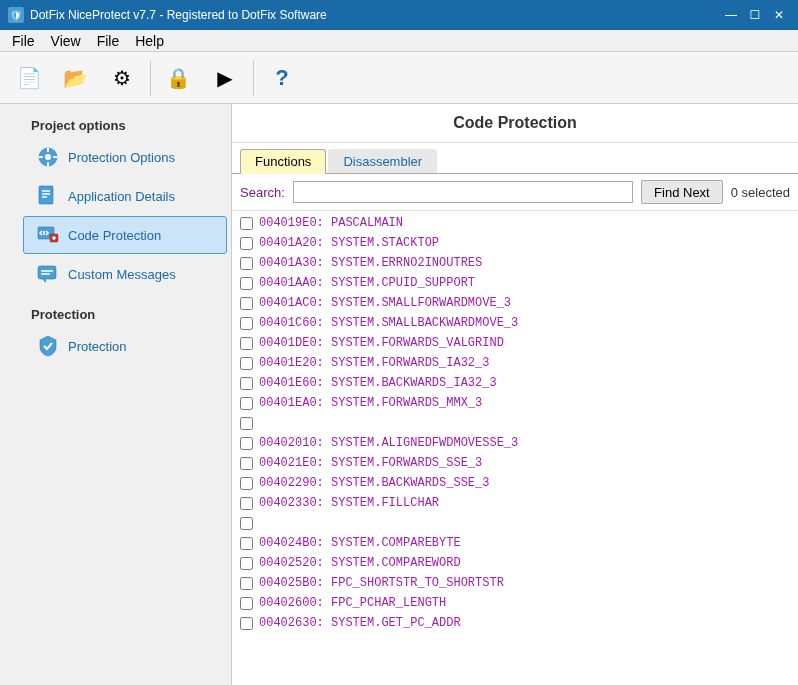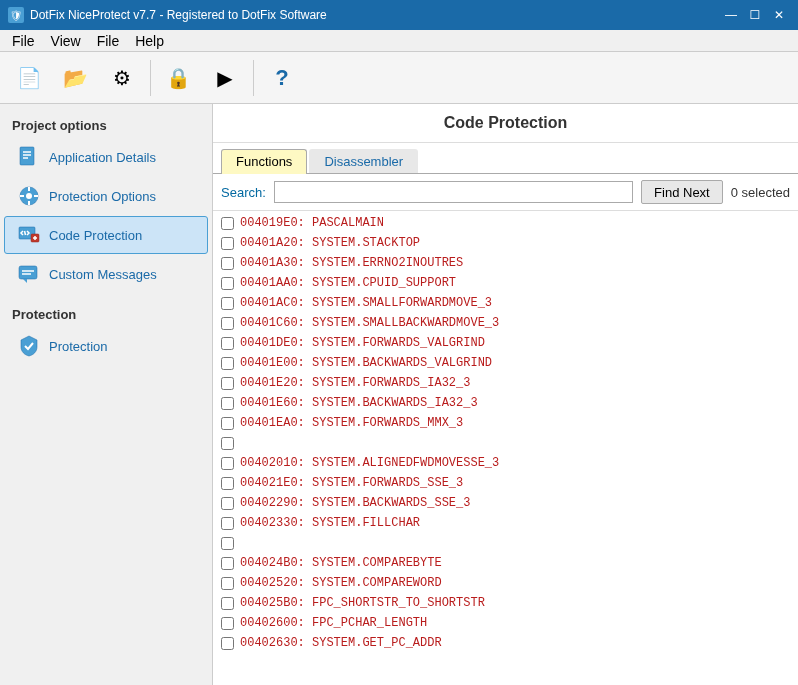--- a/index.html
+++ b/index.html
@@ -105,20 +105,21 @@
     }
     .toolbar-icon {
       font-size: 20px;
       line-height: 1;
     }
 
     
     .main-layout {
       display: flex;
       height: calc(685px - 30px - 22px - 52px);
+      margin-left: 19px;
     }
 
     
     .sidebar {
       width: 213px;
       background: #f0f0f0;
       border-right: 1px solid #ccc;
       padding: 8px 0;
       flex-shrink: 0;
     }
@@ -198,21 +199,21 @@
     
     .search-bar {
       display: flex;
       align-items: center;
       padding: 6px 8px;
       gap: 8px;
       border-bottom: 1px solid #ddd;
     }
     .search-label {
       font-size: 13px;
-      color: #0369a1;
+      color: #701a75;
     }
     .search-input {
       flex: 1;
       height: 22px;
       border: 1px solid #aaa;
       padding: 0 4px;
       font-size: 12px;
       background: white;
     }
     .find-next-btn {
@@ -246,21 +247,21 @@
       color: #8B4513;
       min-height: 20px;
     }
     .function-checkbox {
       width: 13px;
       height: 13px;
       flex-shrink: 0;
       cursor: pointer;
     }
     .function-name {
-      color: #b91c1c;
+      color: #a21caf;
     }
 
     
     .function-list::-webkit-scrollbar { width: 14px; }
     .function-list::-webkit-scrollbar-track { background: #f0f0f0; border-left: 1px solid #ddd; }
     .function-list::-webkit-scrollbar-thumb { background: #c0c0c0; border: 1px solid #aaa; }
 
     
     .icon-app-details { color: #1a6aa8; }
     .icon-protection-options { color: #1a6aa8; }
@@ -310,45 +311,45 @@
   <div class="toolbar-sep"></div>
   <button class="toolbar-btn" title="Help">
     <span class="toolbar-icon" style="color:#1a6aa8; font-size:22px; font-weight:bold;">?</span>
   </button>
 </div>
 
 <div class="main-layout">
 
   <div class="sidebar">
     <div class="sidebar-section-title">Project options</div>
-
-    <div class="sidebar-item">
-      <span class="sidebar-item-icon icon-app-details">
-        <svg width="24" height="24" viewBox="0 0 24 24" fill="none">
-          <rect x="3" y="2" width="14" height="18" rx="1" fill="#4a9fd4" stroke="#1a6aa8" stroke-width="0.5"></rect>
-          <line x1="6" y1="7" x2="14" y2="7" stroke="white" stroke-width="1.5"></line>
-          <line x1="6" y1="10" x2="14" y2="10" stroke="white" stroke-width="1.5"></line>
-          <line x1="6" y1="13" x2="11" y2="13" stroke="white" stroke-width="1.5"></line>
-        </svg>
-      </span>
-      <span>Application Details</span>
-    </div>
 
     <div class="sidebar-item">
       <span class="sidebar-item-icon icon-protection-options">
         <svg width="24" height="24" viewBox="0 0 24 24" fill="none">
           <circle cx="12" cy="12" r="9" fill="#4a9fd4" stroke="#1a6aa8" stroke-width="0.5"></circle>
           <circle cx="12" cy="12" r="3" fill="white"></circle>
           <line x1="12" y1="3" x2="12" y2="7" stroke="white" stroke-width="2"></line>
           <line x1="12" y1="17" x2="12" y2="21" stroke="white" stroke-width="2"></line>
           <line x1="3" y1="12" x2="7" y2="12" stroke="white" stroke-width="2"></line>
           <line x1="17" y1="12" x2="21" y2="12" stroke="white" stroke-width="2"></line>
         </svg>
       </span>
       <span>Protection Options</span>
+    </div>
+
+    <div class="sidebar-item">
+      <span class="sidebar-item-icon icon-app-details">
+        <svg width="24" height="24" viewBox="0 0 24 24" fill="none">
+          <rect x="3" y="2" width="14" height="18" rx="1" fill="#4a9fd4" stroke="#1a6aa8" stroke-width="0.5"></rect>
+          <line x1="6" y1="7" x2="14" y2="7" stroke="white" stroke-width="1.5"></line>
+          <line x1="6" y1="10" x2="14" y2="10" stroke="white" stroke-width="1.5"></line>
+          <line x1="6" y1="13" x2="11" y2="13" stroke="white" stroke-width="1.5"></line>
+        </svg>
+      </span>
+      <span>Application Details</span>
     </div>
 
     <div class="sidebar-item active">
       <span class="sidebar-item-icon icon-code-protection">
         <svg width="24" height="24" viewBox="0 0 24 24" fill="none">
           <rect x="2" y="4" width="16" height="12" rx="1" fill="#4a9fd4" stroke="#1a6aa8" stroke-width="0.5"></rect>
           <path d="M6 8 L4 10 L6 12" stroke="white" stroke-width="1.5" fill="none"></path>
           <path d="M10 8 L12 10 L10 12" stroke="white" stroke-width="1.5" fill="none"></path>
           <line x1="7.5" y1="8" x2="8.5" y2="12" stroke="white" stroke-width="1.5"></line>
           <rect x="14" y="11" width="8" height="8" rx="1" fill="#c0392b" stroke="#922b21" stroke-width="0.5"></rect>
@@ -423,24 +424,20 @@
         <div class="function-item">
     <input type="checkbox" class="function-checkbox" style="">
     <span class="function-name">00401C60: SYSTEM.SMALLBACKWARDMOVE_3</span>
   </div>
         <div class="function-item">
     <input type="checkbox" class="function-checkbox" style="">
     <span class="function-name">00401DE0: SYSTEM.FORWARDS_VALGRIND</span>
   </div>
         <div class="function-item">
     <input type="checkbox" class="function-checkbox" style="">
-    <span class="function-name">00401E00: SYSTEM.BACKWARDS_VALGRIND</span>
-  </div>
-        <div class="function-item">
-    <input type="checkbox" class="function-checkbox" style="">
     <span class="function-name">00401E20: SYSTEM.FORWARDS_IA32_3</span>
   </div>
         <div class="function-item">
     <input type="checkbox" class="function-checkbox" style="">
     <span class="function-name">00401E60: SYSTEM.BACKWARDS_IA32_3</span>
   </div>
         <div class="function-item">
     <input type="checkbox" class="function-checkbox" style="">
     <span class="function-name">00401EA0: SYSTEM.FORWARDS_MMX_3</span>
   </div>

